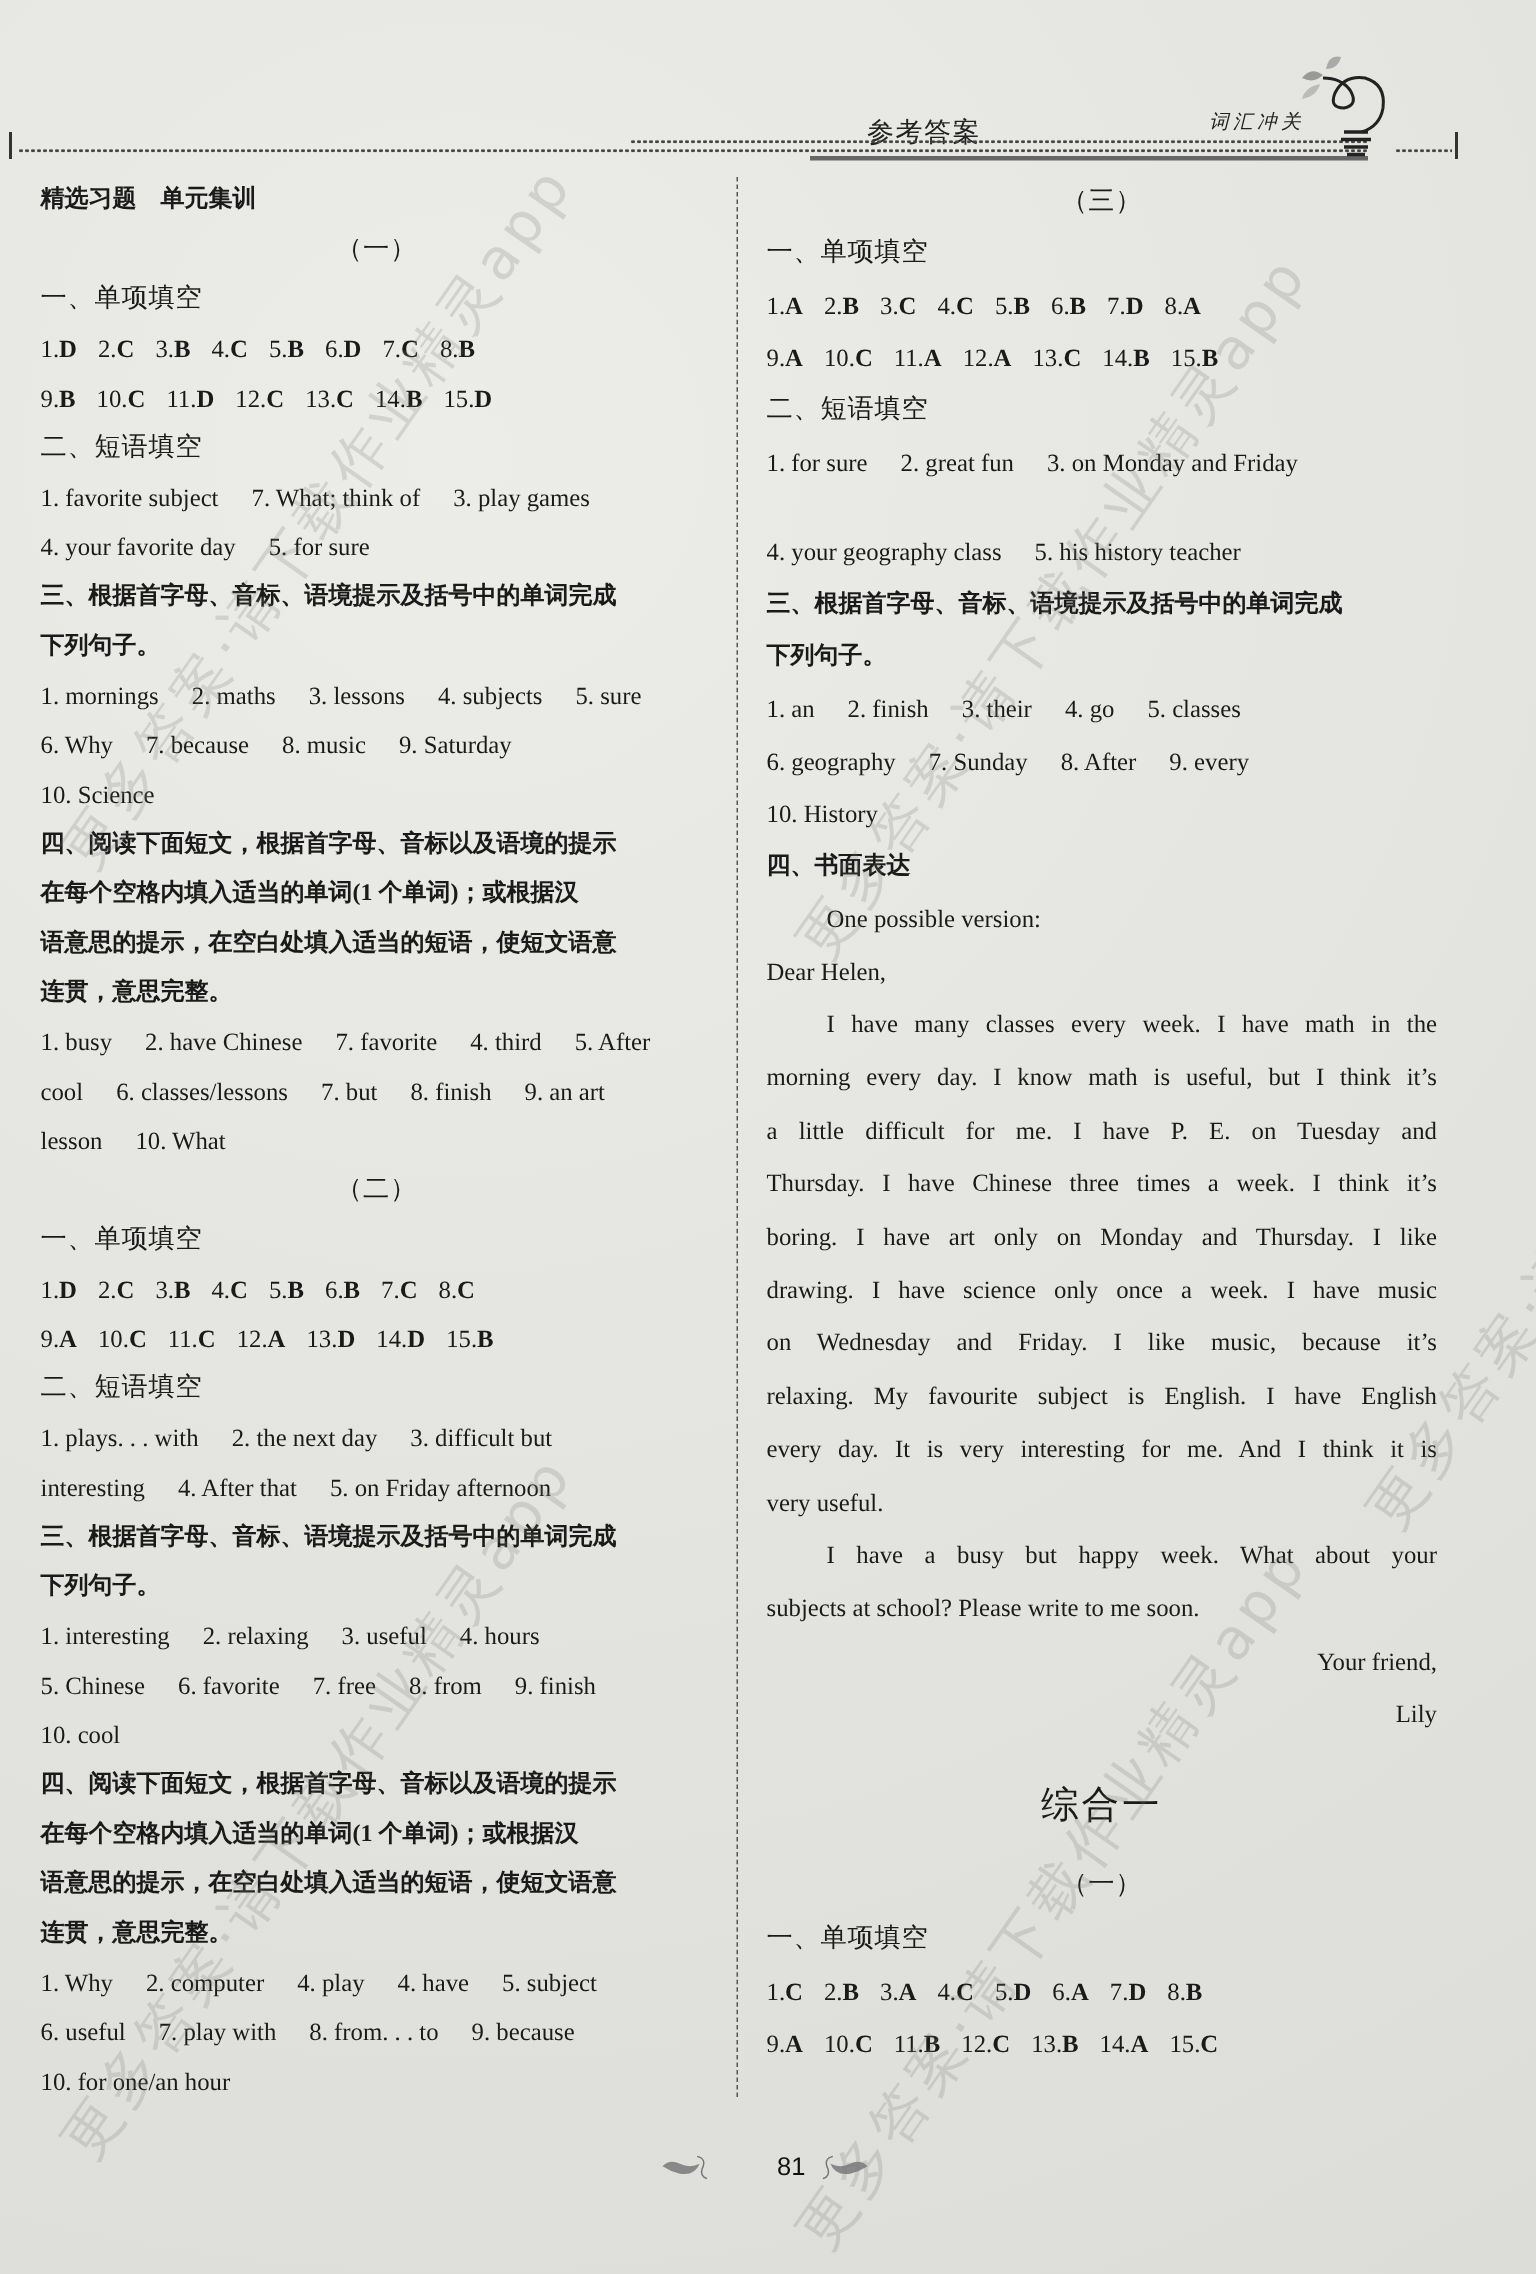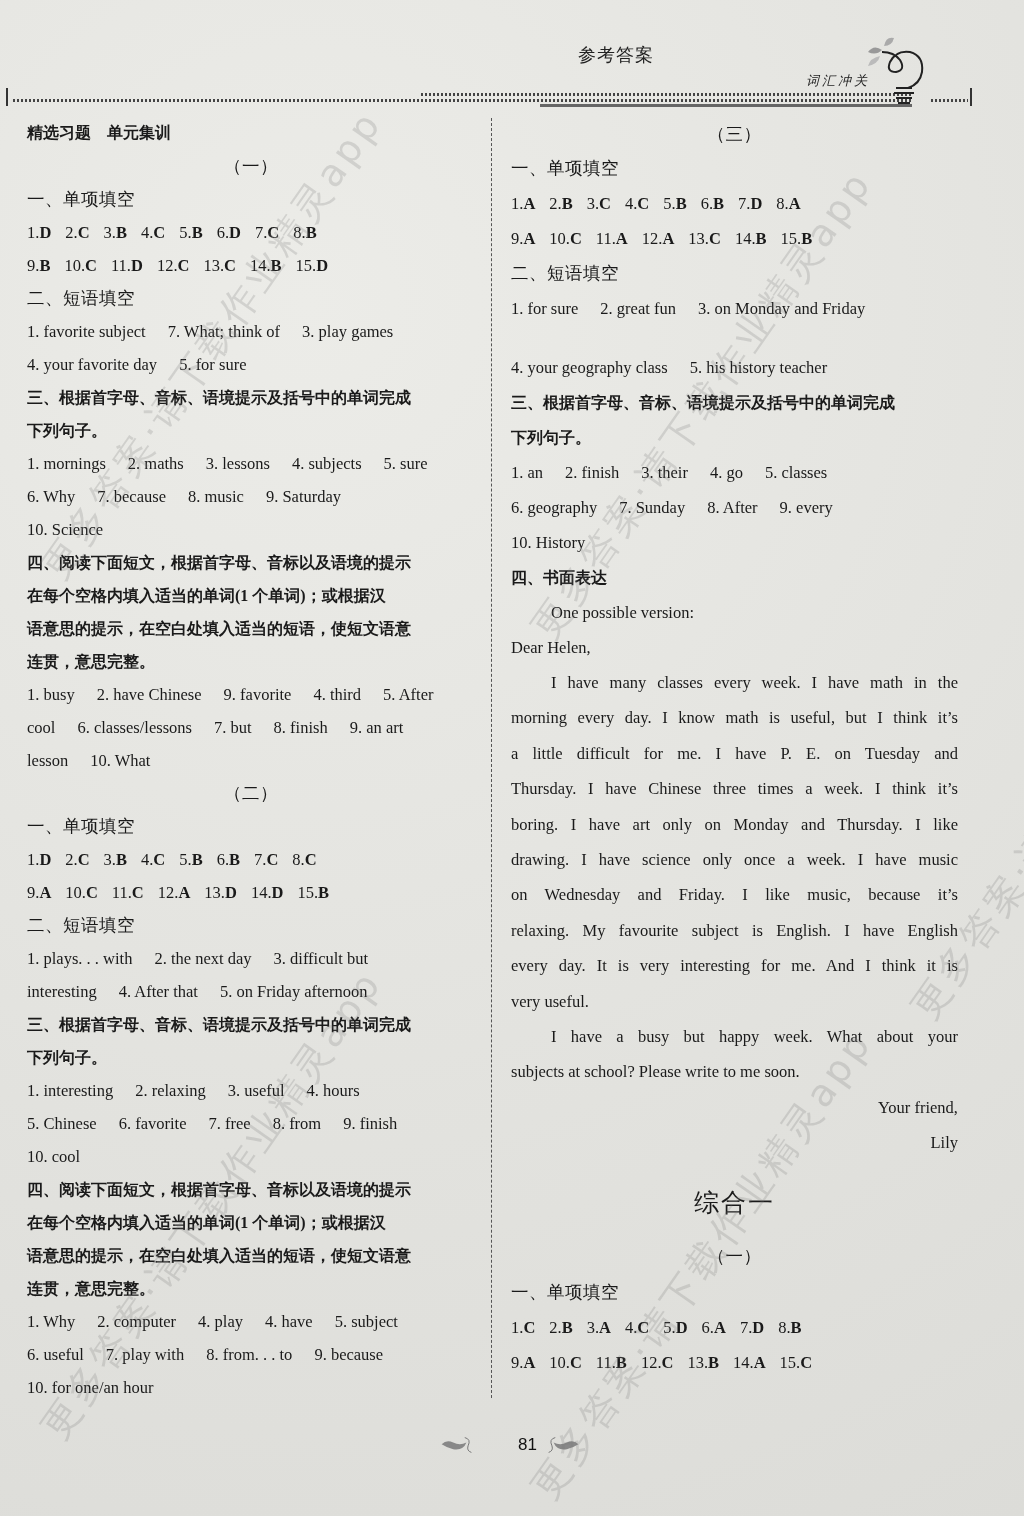--- a/index.html
+++ b/index.html
@@ -7,21 +7,21 @@
   body {
     background: #e6e6e2;
     background-image: radial-gradient(circle at 30% 20%, #ecece8 0%, #e2e2de 60%, #dcdcd8 100%);
     font-family: "Liberation Serif", "DejaVu Serif", serif;
     color: #1a1a1a;
     position: relative;
   }
   .page { position: absolute; inset: 0; }
   
   .header-title {
-    position: absolute; left: 578px; top: 43px;
+    position: absolute; left: 578px; top: 76px;
     font-family: "DejaVu Sans", sans-serif; font-size: 18px; color: #222; letter-spacing: 1px;
   }
   .header-sub {
     position: absolute; left: 806px; top: 72px;
     font-family: "DejaVu Serif", serif; font-style: italic; font-size: 13px; color: #222; letter-spacing: 3px;
   }
   .rule-left-bar { position: absolute; left: 6px; top: 88px; width: 2px; height: 18px; background: #333; }
   .rule-right-bar { position: absolute; left: 970px; top: 88px; width: 2px; height: 18px; background: #333; }
   .dots-main {
     position: absolute; left: 12px; top: 99px; width: 900px; height: 3px;
@@ -116,21 +116,21 @@
     <div class="line"><span class="item">4. your favorite day</span><span class="item">5. for sure</span></div>
     <div class="line cn-bold">三、根据首字母、音标、语境提示及括号中的单词完成</div>
     <div class="line cn-bold">下列句子。</div>
     <div class="line"><span class="item">1. mornings</span><span class="item">2. maths</span><span class="item">3. lessons</span><span class="item">4. subjects</span><span class="item">5. sure</span></div>
     <div class="line"><span class="item">6.  Why</span><span class="item">7.  because</span><span class="item">8.  music</span><span class="item">9.  Saturday</span></div>
     <div class="line"><span class="item">10. Science</span></div>
     <div class="line cn-bold">四、阅读下面短文，根据首字母、音标以及语境的提示</div>
     <div class="line cn-bold">在每个空格内填入适当的单词(1 个单词)；或根据汉</div>
     <div class="line cn-bold">语意思的提示，在空白处填入适当的短语，使短文语意</div>
     <div class="line cn-bold">连贯，意思完整。</div>
-    <div class="line"><span class="item">1. busy</span><span class="item">2. have Chinese</span><span class="item">9. favorite</span><span class="item">4. third</span><span class="item">5. After</span></div>
+    <div class="line"><span class="item">1. busy</span><span class="item">2. have Chinese</span><span class="item">7. favorite</span><span class="item">4. third</span><span class="item">5. After</span></div>
     <div class="line"><span class="item">cool</span><span class="item">6. classes/lessons</span><span class="item">7. but</span><span class="item">8. finish</span><span class="item">9. an art</span></div>
     <div class="line"><span class="item">lesson</span><span class="item">10. What</span></div>
 
     <div class="line cn center">（二）</div>
     <div class="line cn">一、单项填空</div>
     <div class="line"><span class="ans">1.<b>D</b></span><span class="ans">2.<b>C</b></span><span class="ans">3.<b>B</b></span><span class="ans">4.<b>C</b></span><span class="ans">5.<b>B</b></span><span class="ans">6.<b>B</b></span><span class="ans">7.<b>C</b></span><span class="ans">8.<b>C</b></span></div>
     <div class="line"><span class="ans">9.<b>A</b></span><span class="ans">10.<b>C</b></span><span class="ans">11.<b>C</b></span><span class="ans">12.<b>A</b></span><span class="ans">13.<b>D</b></span><span class="ans">14.<b>D</b></span><span class="ans">15.<b>B</b></span></div>
     <div class="line cn">二、短语填空</div>
     <div class="line"><span class="item">1.  plays. . .  with</span><span class="item">2. the  next  day</span><span class="item">3. difficult  but</span></div>
     <div class="line"><span class="item">interesting</span><span class="item">4. After that</span><span class="item">5. on Friday afternoon</span></div>

